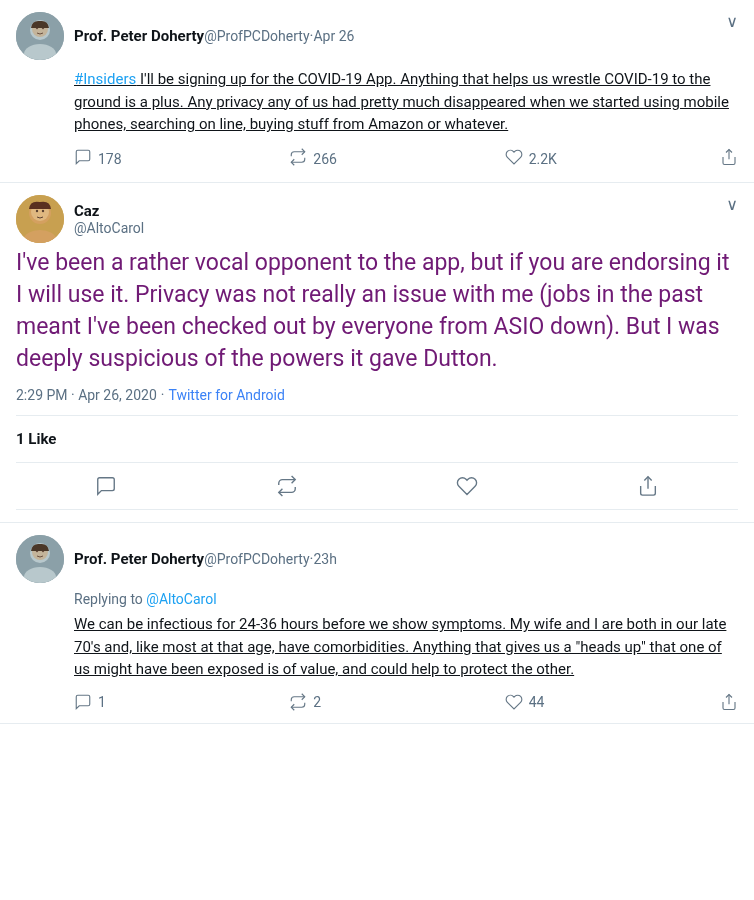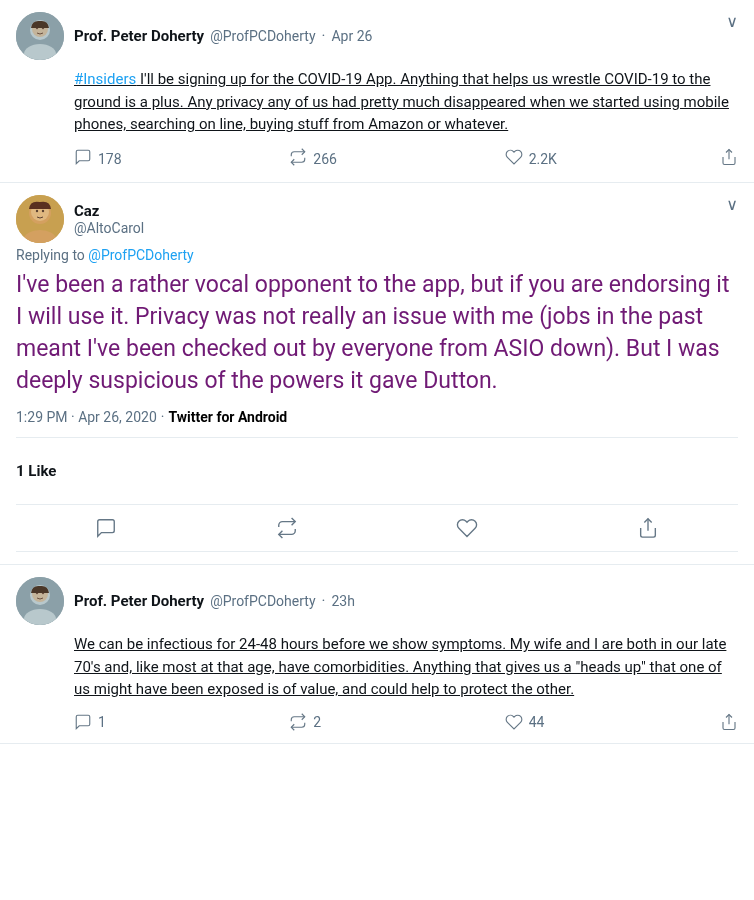--- a/index.html
+++ b/index.html
@@ -150,21 +150,21 @@
     }
 
     .main-tweet-meta a {
       color: #1da1f2;
       text-decoration: none;
     }
 
     .likes-bar {
       border-top: 1px solid #e6ecf0;
       border-bottom: 1px solid #e6ecf0;
-      padding: 24px 0;
+      padding: 14px 0;
       font-size: 15px;
       color: #0f1419;
     }
 
     .likes-bar span {
       font-weight: 700;
     }
 
     .main-tweet-actions {
       display: flex;
@@ -195,21 +195,21 @@
       border-radius: 50%;
       background: #c8a050;
       flex-shrink: 0;
       overflow: hidden;
       position: relative;
     }
 
     .inline-header {
       display: flex;
       align-items: center;
-      gap: 6px;
+      gap: 0;
       flex-wrap: wrap;
     }
   </style>
 </head>
 <body>
 
 <div class="tweet-first">
   <div class="tweet-header">
     <div class="tweet-header-left">
 
@@ -300,30 +300,27 @@
         </svg>
       </div>
       <div class="user-info">
         <span class="display-name">Caz</span>
         <span class="username">@AltoCarol</span>
       </div>
     </div>
     <span class="chevron-icon">∨</span>
   </div>
 
-  <p class="replying-to">
-    <span class="replying-to-label">Replying to </span><span style="color:#1da1f2;">@ProfPCDoherty</span>
-  </p>
 
   <p class="main-tweet-text">I've been a rather vocal opponent to the app, but if you are endorsing it I will use it. Privacy was not really an issue with me (jobs in the past meant I've been checked out by everyone from ASIO down). But I was deeply suspicious of the powers it gave Dutton.</p>
 
   <div class="main-tweet-meta">
-    <span>1:29 PM · Apr 26, 2020</span>
+    <span>2:29 PM · Apr 26, 2020</span>
     <span class="dot-separator">·</span>
-    <a href="#" style="color:#000000;text-decoration:none;font-weight:bold;">Twitter for Android</a>
+    <a href="#" style="color:#3b82f6;text-decoration:none;">Twitter for Android</a>
   </div>
 
   <div class="likes-bar">
     <span>1</span> <span>Like</span>
   </div>
 
   <div class="main-tweet-actions">
     <div class="action-group" style="flex:0;padding:8px 16px;">
       <svg width="22" height="22" viewBox="0 0 24 24" fill="none" stroke="#657786" stroke-width="1.5">
           <path d="M21 15a2 2 0 0 1-2 2H7l-4 4V5a2 2 0 0 1 2-2h14a2 2 0 0 1 2 2z"></path>
@@ -371,21 +368,24 @@
         <div class="inline-header">
           <span class="display-name">Prof. Peter Doherty</span>
           <span class="username">@ProfPCDoherty</span>
           <span class="dot-separator">·</span>
           <span class="tweet-date">23h</span>
         </div>
       </div>
     </div>
   </div>
   <div class="tweet-body">
-    <p class="tweet-text">We can be infectious for 24-48 hours before we show symptoms. My wife and I are both in our late 70's and, like most at that age, have comorbidities. Anything that gives us a "heads up" that one of us might have been exposed is of value, and could help to protect the other.</p>
+    <p class="replying-to">
+      <span class="replying-to-label">Replying to </span><span style="color:#1da1f2;">@AltoCarol</span>
+    </p>
+    <p class="tweet-text">We can be infectious for 24-36 hours before we show symptoms. My wife and I are both in our late 70's and, like most at that age, have comorbidities. Anything that gives us a "heads up" that one of us might have been exposed is of value, and could help to protect the other.</p>
     <div class="tweet-actions">
       <div class="action-group">
         <svg width="18" height="18" viewBox="0 0 24 24" fill="none" stroke="#657786" stroke-width="1.5">
             <path d="M21 15a2 2 0 0 1-2 2H7l-4 4V5a2 2 0 0 1 2-2h14a2 2 0 0 1 2 2z"></path>
           </svg>
         <span>1</span>
       </div>
       <div class="action-group">
         <svg width="18" height="18" viewBox="0 0 24 24" fill="none" stroke="#657786" stroke-width="1.5">
             <path d="M17 1l4 4-4 4"></path>

